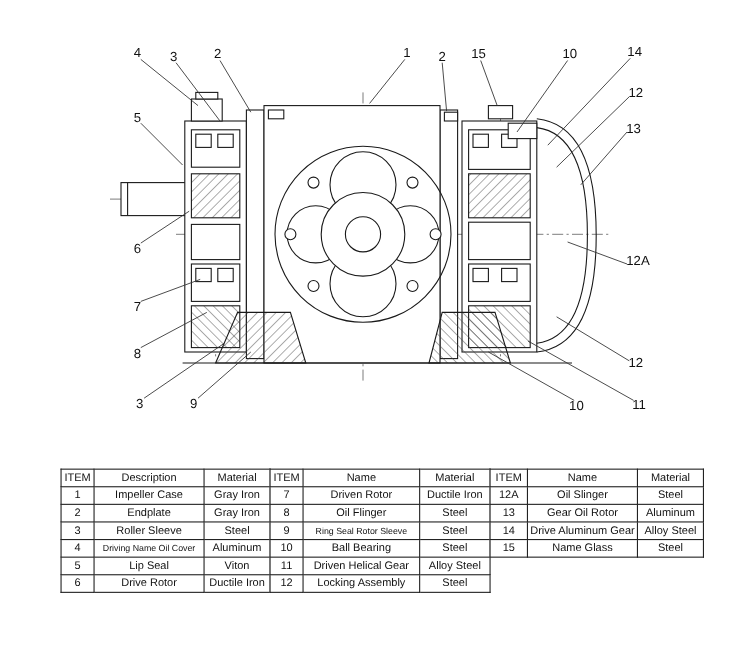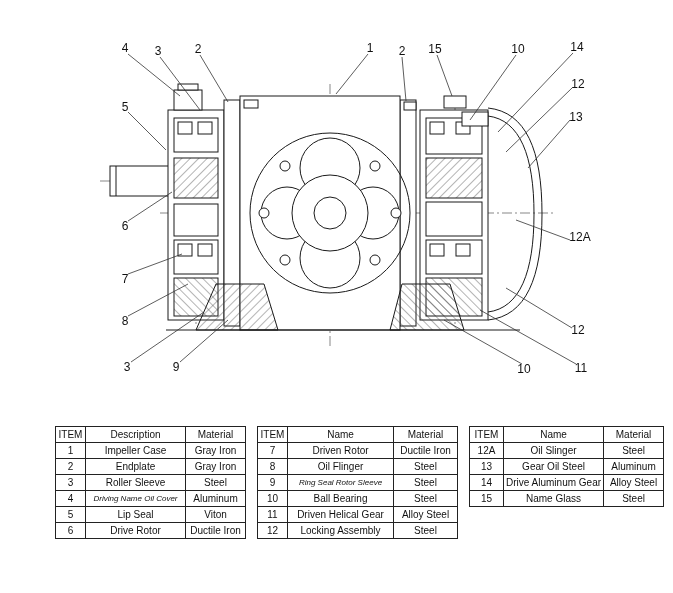--- a/index.html
+++ b/index.html
@@ -1,32 +1,32 @@
 <!DOCTYPE html>
 <html><head>
 <meta charset="utf-8">
 <style>
   * { margin:0; padding:0; box-sizing:border-box; }
   html,body { background:#fff; }
   body { width:673px; height:593px; font-family:"Liberation Sans", sans-serif; color:#111; }
   .stage { position:relative; width:673px; height:593px; background:#fff; overflow:hidden; }
   .drawing { position:absolute; left:0; top:0; }
-  .tables { position:absolute; left:55px; top:426px; display:flex; align-items:flex-start;gap:12px; }
+  .tables { position:absolute; left:55px; top:426px; display:flex; align-items:flex-start; }
   table { border-collapse:collapse; font-size:10px; color:#111; background:#fff; margin-right:-1px; }
   th, td { border:1px solid #222; text-align:center; font-weight:normal; padding:0 2px; height:16px; white-space:nowrap; overflow:hidden; }
   .t1 th:nth-child(1), .t1 td:nth-child(1) { width:30px; }
   .t1 th:nth-child(2), .t1 td:nth-child(2) { width:100px;margin-top:44px; }
   .t1 th:nth-child(3), .t1 td:nth-child(3) { width:60px; }
   .t2 th:nth-child(1), .t2 td:nth-child(1) { width:30px; }
   .t2 th:nth-child(2), .t2 td:nth-child(2) { width:106px; }
   .t2 th:nth-child(3), .t2 td:nth-child(3) { width:64px; }
   .t3 th:nth-child(1), .t3 td:nth-child(1) { width:34px; }
   .t3 th:nth-child(2), .t3 td:nth-child(2) { width:92px; }
   .t3 th:nth-child(3), .t3 td:nth-child(3) { width:60px; }
-  td.sm { font-size:8px;font-style:italic; }
+  td.sm { font-size:8px; }
   text { font-family:"Liberation Sans", sans-serif; font-size:12px; fill:#111; }
 </style>
 </head>
 <body>
 
 <div class="stage">
 
   <svg class="drawing" width="673" height="420" viewBox="0 0 673 420">
     <defs>
       <pattern id="h1" width="6" height="6" patternUnits="userSpaceOnUse" patternTransform="rotate(45)">
@@ -261,21 +261,21 @@
         <th>Name</th>
         <th>Material</th>
       </tr>
       <tr>
             <td>12A</td>
             <td>Oil Slinger</td>
             <td>Steel</td>
           </tr>
       <tr>
             <td>13</td>
-            <td>Gear Oil Steel</td>
+            <td>Gear Oil Rotor</td>
             <td>Aluminum</td>
           </tr>
       <tr>
             <td>14</td>
             <td>Drive Aluminum Gear</td>
             <td>Alloy Steel</td>
           </tr>
       <tr>
             <td>15</td>
             <td>Name Glass</td>

